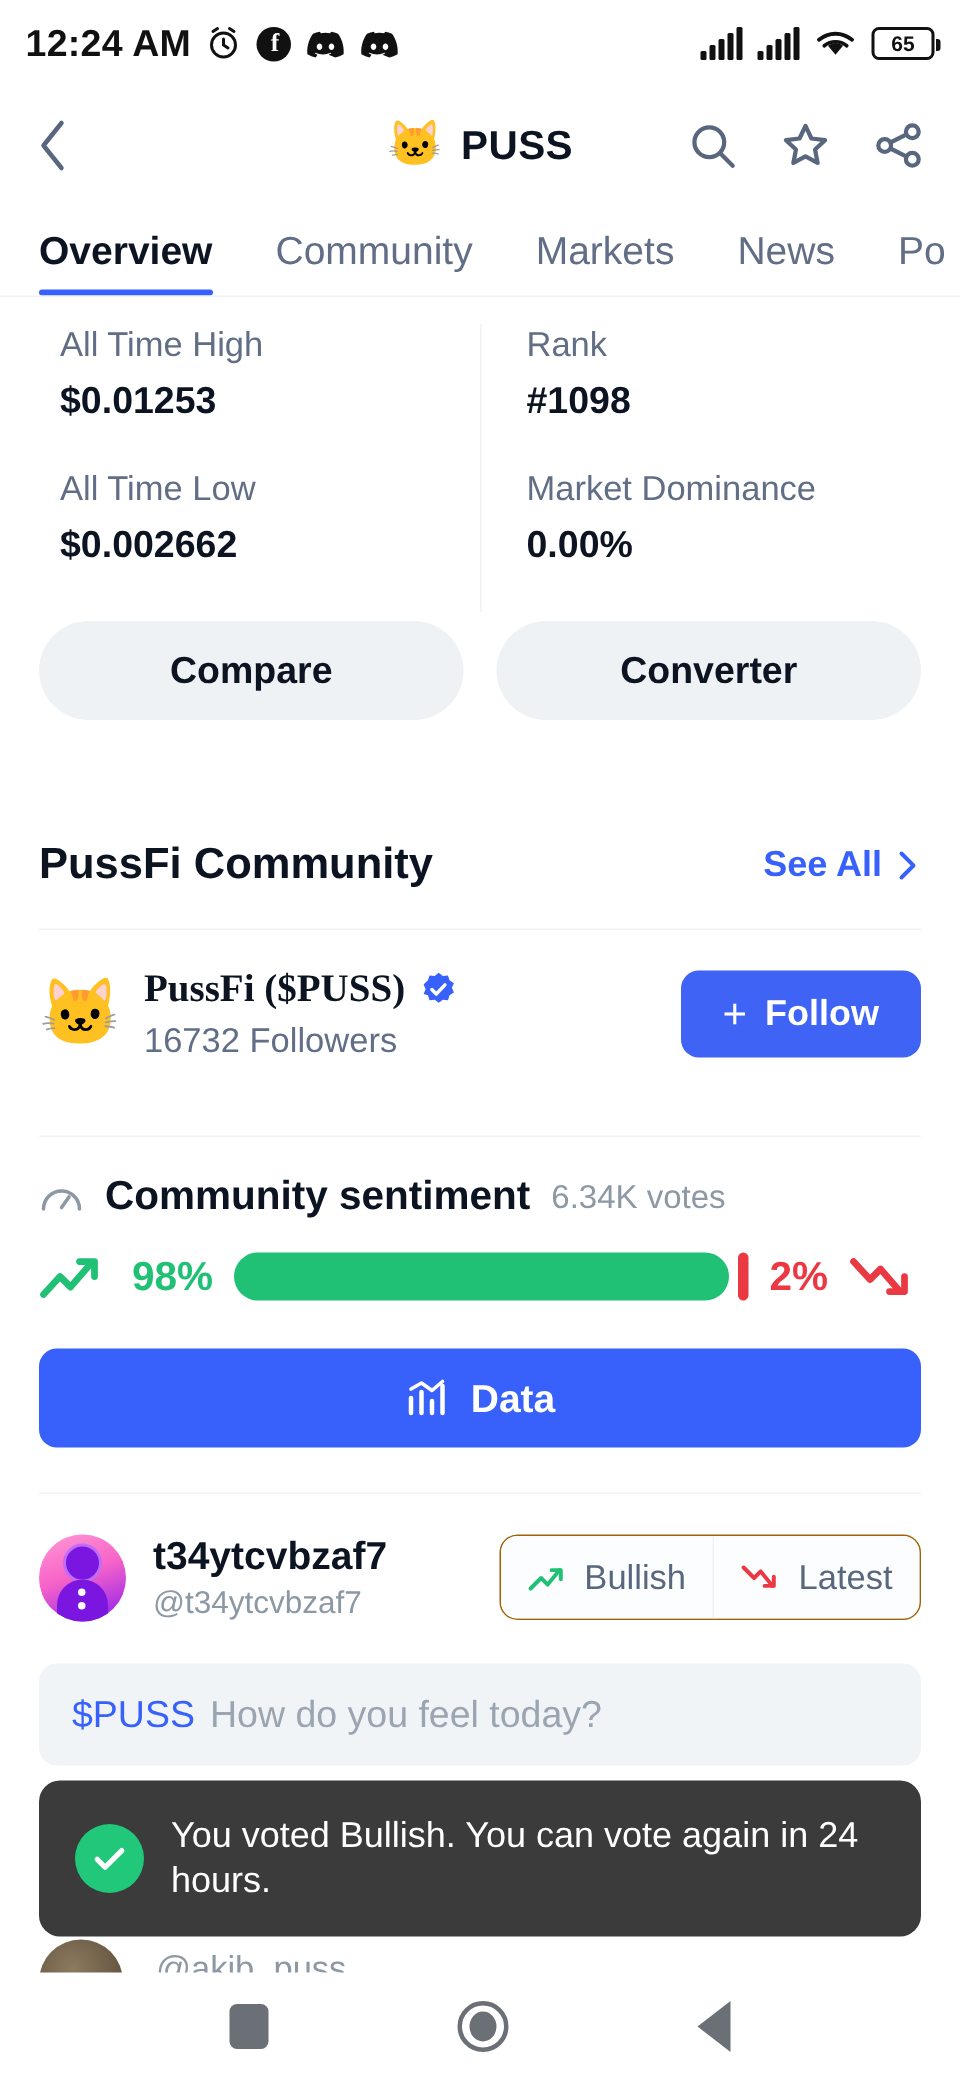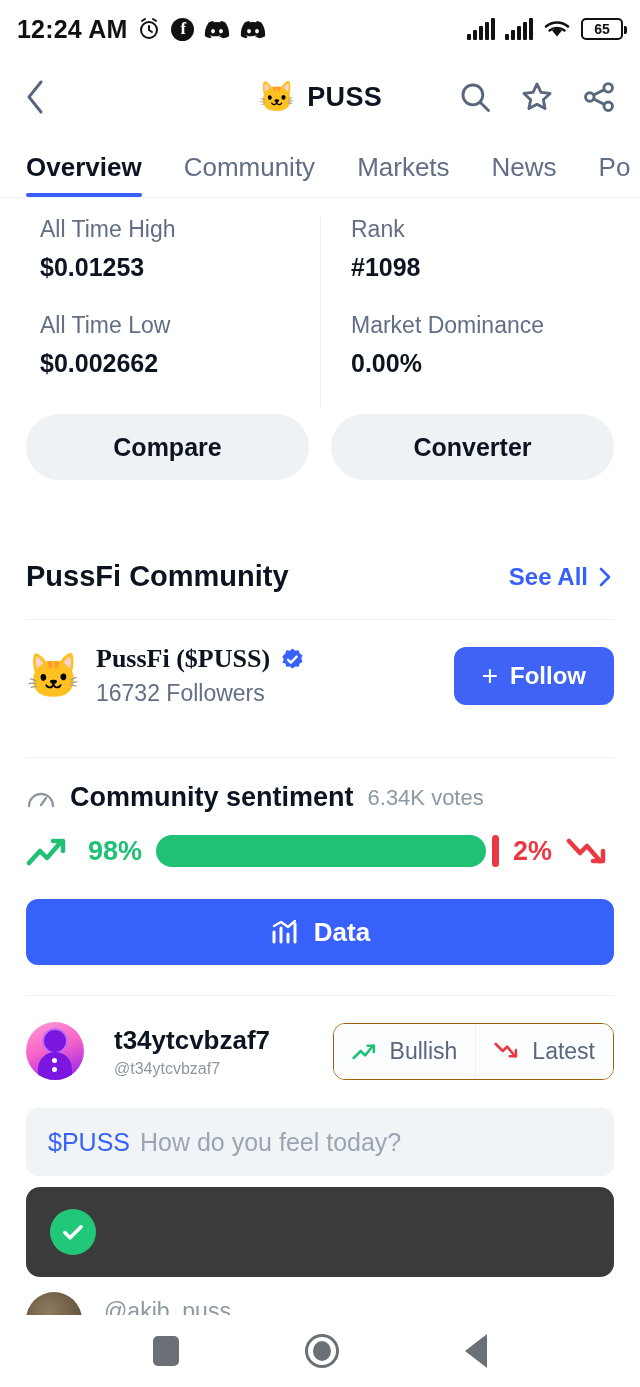--- a/index.html
+++ b/index.html
@@ -128,39 +128,39 @@
   .bar-red { height: 32px; background: #ea3943; border-radius: 16px; }
 
   .data-btn {
     margin: 28px 26px 0; height: 66px; width: calc(100% - 52px);
     background: #3861fb; border: none; border-radius: 12px; color: #fff;
     font-size: 26px; font-weight: 700; display: flex; align-items: center;
     justify-content: center; gap: 14px; font-family: "Liberation Sans", sans-serif;
   }
 
   
-  .vote-row { display: flex; align-items: center; padding: 26px 26px 0; gap: 30px; }
+  .vote-row { display: flex; align-items: center; padding: 26px 26px 0; gap: 18px; }
   .vote-ava {
     width: 58px; height: 58px; border-radius: 50%;
     background: linear-gradient(160deg,#ff9ad5 0%,#f763c8 45%,#8b1ef0 100%);
     position: relative; overflow: hidden; flex: none;
   }
   .vote-ava .head {
     position: absolute; width: 26px; height: 26px; border-radius: 50%;
     background: #7b16e0; left: 16px; top: 6px; border: 2px solid #c06df5;
   }
   .vote-ava .body {
     position: absolute; width: 34px; height: 32px; border-radius: 17px 17px 0 0;
     background: #7b16e0; left: 12px; top: 30px;
   }
   .vote-ava .dot { position: absolute; width: 5px; height: 5px; border-radius: 50%; background:#fff; left: 26px; }
   .vote-ava .d1 { top: 36px; } .vote-ava .d2 { top: 45px; }
   .vote-meta { flex: 1; }
   .vote-name { font-size: 26px; font-weight: 700; color: #0d1421; }
-  .vote-handle { font-size: 16px; color: #8c98a4; margin-top: 4px; }
+  .vote-handle { font-size: 21px; color: #8c98a4; margin-top: 4px; }
   .vote-btns { display: flex; border: 1px solid #a16207; border-radius: 12px; overflow: hidden; }
   .vote-btn {
     display: flex; align-items: center; gap: 10px; padding: 14px 18px;
     font-size: 23px; color: #58667e; background: #fcfdfe; border: none;
     font-family: "Liberation Sans", sans-serif;
   }
   .vote-btn + .vote-btn { border-left: 1px solid #eff2f5; }
 
   
   .composer {
@@ -455,20 +455,21 @@
       <div class="post-handle">@akib_puss</div>
     </div>
   </div>
 
   <div class="toast">
     <span class="toast-check">
       <svg width="28" height="28" viewBox="0 0 24 24">
         <path d="M5 12.5l4.5 4.5L19 7.5" stroke="#fff" stroke-width="3" fill="none" stroke-linecap="round" stroke-linejoin="round"></path>
       </svg>
     </span>
+    <span class="toast-text">You voted Bullish. You can vote again in 24 hours.</span>
   </div>
 
   <div class="navbar">
     <span class="nav-square"></span>
     <span class="nav-circle">
         <i></i>
       </span>
     <span class="nav-tri"></span>
   </div>
 

